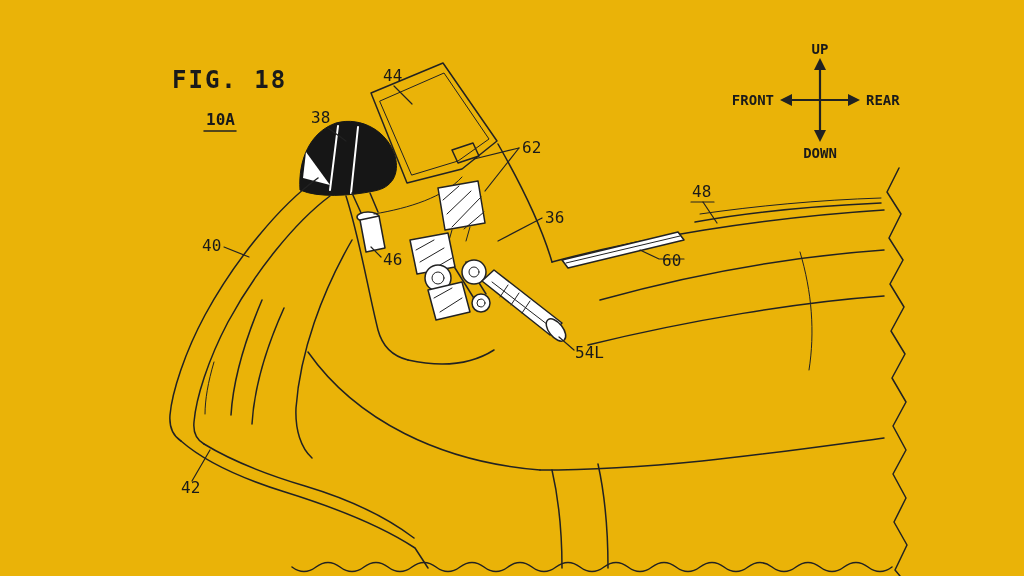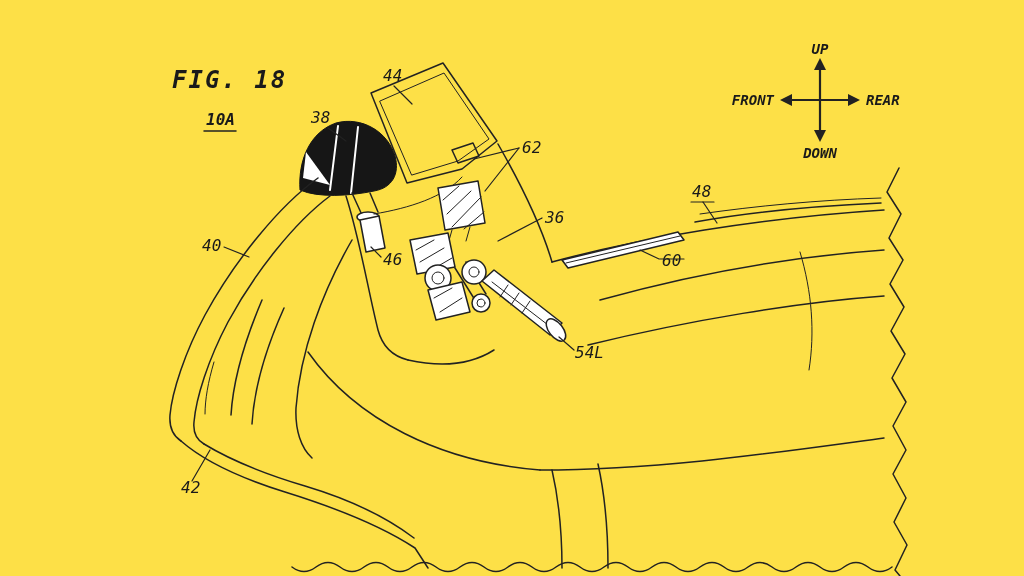--- a/index.html
+++ b/index.html
@@ -1,17 +1,17 @@
 <!DOCTYPE html>
 <html><head>
 <meta charset="utf-8">
 <style>
   html,body{margin:0;padding:0;background:#fff;}
-  .canvas{position:relative;width:1024px;height:576px;background:#fde047;overflow:hidden;
-          font-family:"DejaVu Sans Mono","Liberation Mono",monospace;font-style:italic;}
+  .canvas{position:relative;width:1024px;height:576px;background:#eab308;overflow:hidden;
+          font-family:"DejaVu Sans Mono","Liberation Mono",monospace;}
   svg{position:absolute;inset:0;}
   svg *{vector-effect:non-scaling-stroke;}
   .ln{fill:none;stroke:#222;stroke-width:1.5;stroke-linecap:round;stroke-linejoin:round;}
   .thin{fill:none;stroke:#222;stroke-width:1;stroke-linecap:round;}
   .fillw{fill:#fff;stroke:#222;stroke-width:1.5;stroke-linejoin:round;}
   .dark{fill:#161616;stroke:#161616;stroke-width:1;}
   .wht{stroke:#fff;stroke-width:2;fill:none;stroke-linecap:round;}
   .lead{fill:none;stroke:#222;stroke-width:1.2;stroke-linecap:round;}
   text{fill:#1a1a1a;font-family:"DejaVu Sans Mono","Liberation Mono",monospace;}
   .lbl{font-size:16px;font-weight:500;}

